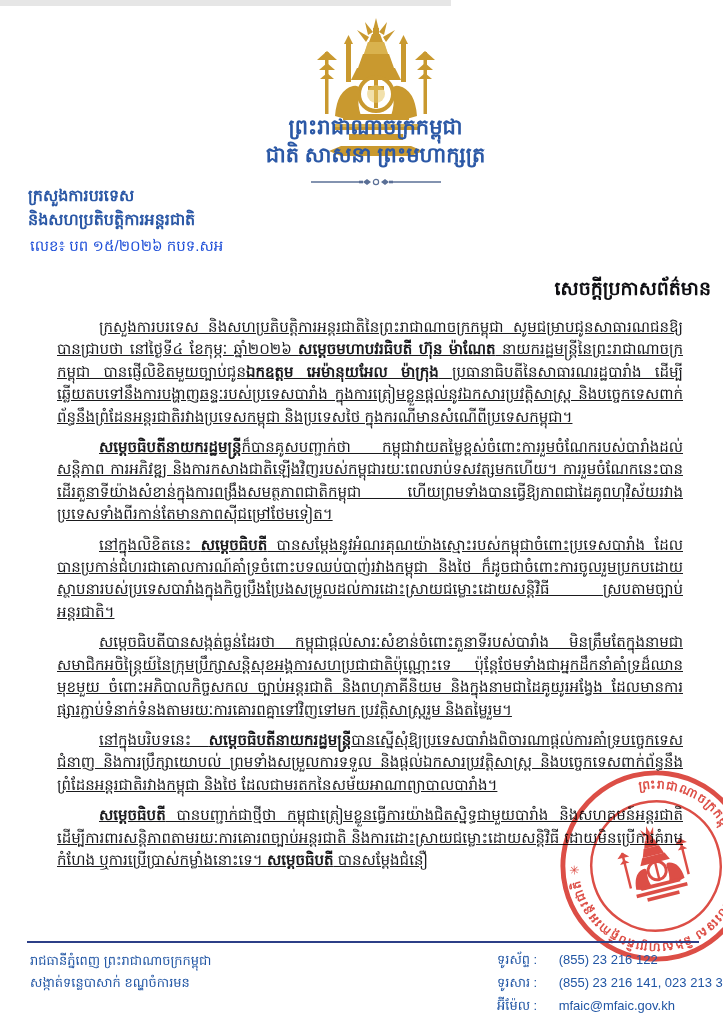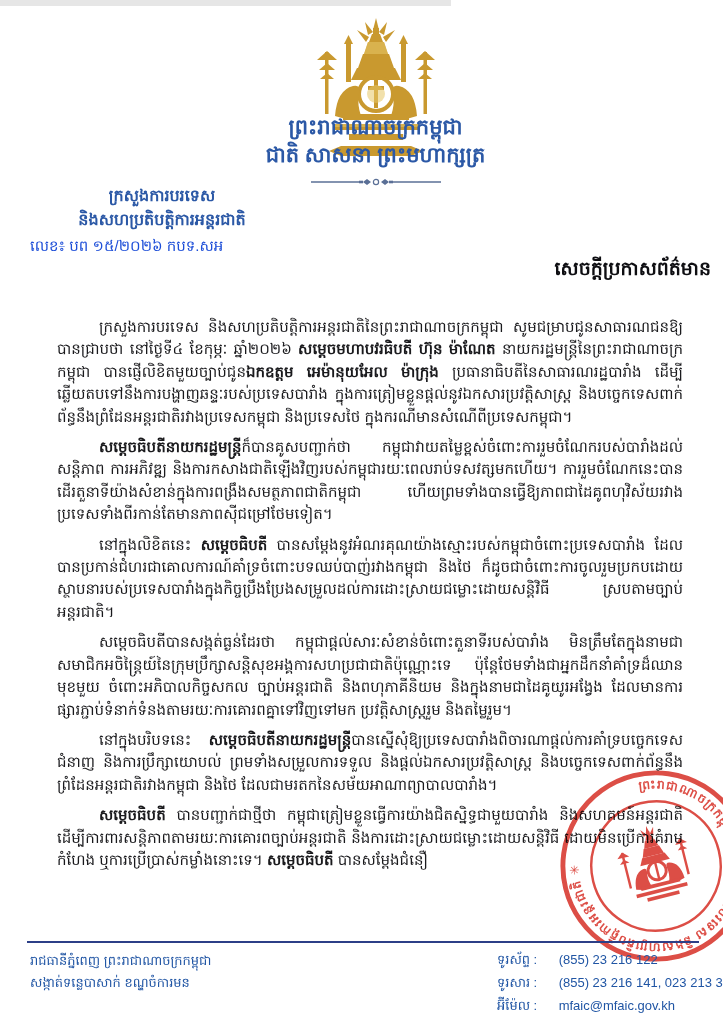--- a/index.html
+++ b/index.html
@@ -11,29 +11,29 @@
     padding-left:28px;
   }
   .scan-strip{position:absolute;top:0;left:0;width:60%;height:6px;background:#dcdcdc;opacity:.7;}
   
   .emblem{position:absolute;top:16px;left:50%;transform:translateX(-50%);width:170px;height:148px;}
   .motto{position:absolute;left:0;width:100%;text-align:center;font-weight:bold;color:#2b58a6;}
   .motto-1{top:113px;font-size:21px;}
   .motto-2{top:141px;font-size:21px;}
   .ornament{position:absolute;top:174px;left:50%;transform:translateX(-50%);}
   .ministry{
-    position:absolute;top:184px;left:28px;width:268px;text-align:center;
+    position:absolute;top:184px;left:28px;width:268px;text-align:left;
     color:#2b58a6;font-weight:bold;font-size:16px;line-height:24px;
   }
   .ref-number{position:absolute;top:236px;left:30px;font-size:15px;color:#1d4ed8;}
-  .doc-title{position:absolute;top:256px;right:40px;font-size:19px;font-weight:bold;color:#0e0e12;}
+  .doc-title{position:absolute;top:276px;right:40px;font-size:19px;font-weight:bold;color:#0e0e12;}
   
   .body-text{
     position:absolute;top:316px;left:57px;width:626px;
-    font-size:15px;line-height:22.4px;text-align:justify;color:#1a1a1d;
+    font-size:15px;line-height:22.4px;text-align:justify;color:#1a1a1d;text-decoration:underline;
   }
   .body-text p{margin:0 0 8px 0;text-indent:42px;}
   .body-text .b{font-weight:bold;}
   
   .stamp{
     position:absolute;top:768px;left:558px;width:196px;height:196px;
     transform:rotate(-14deg);opacity:.88;mix-blend-mode:multiply;pointer-events:none;
   }
   
   .footer-rule{position:absolute;top:941px;left:27px;width:672px;height:2px;background:#2c3f87;}

